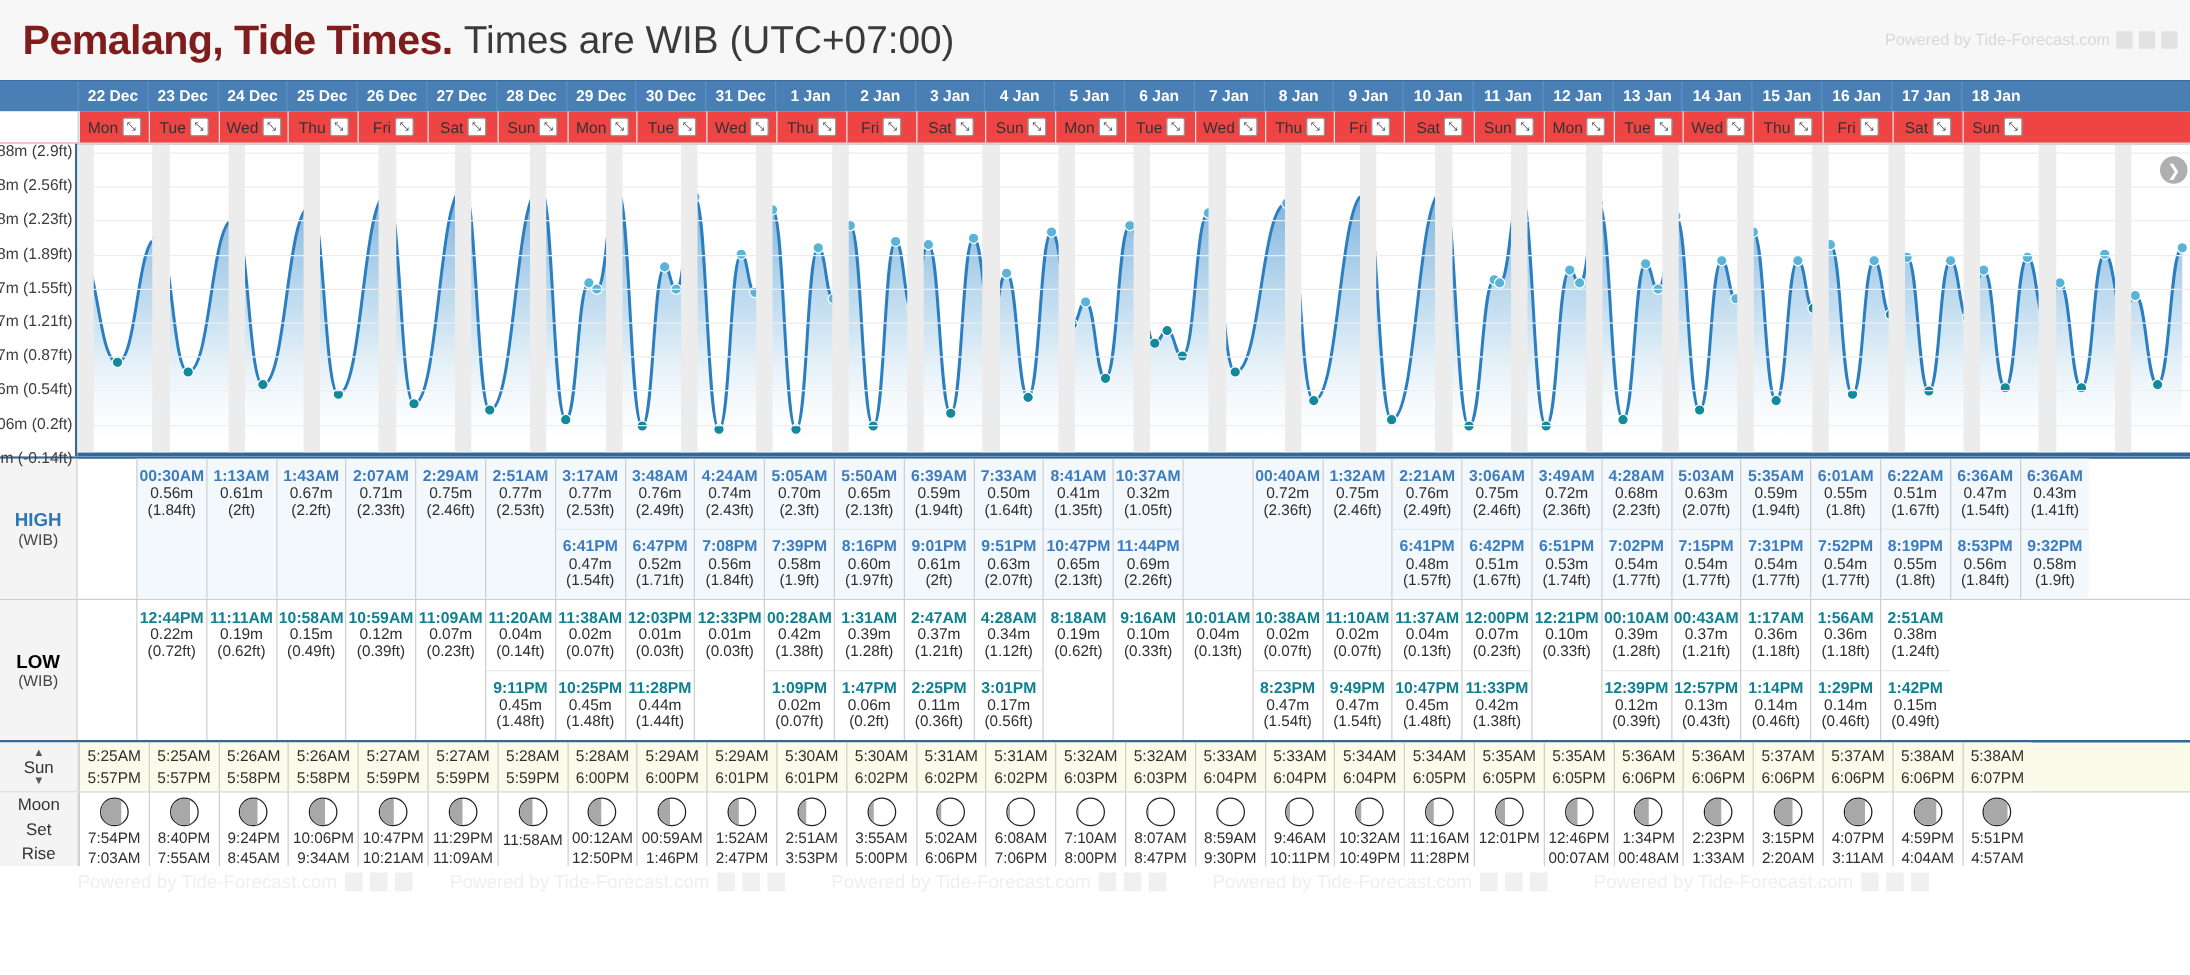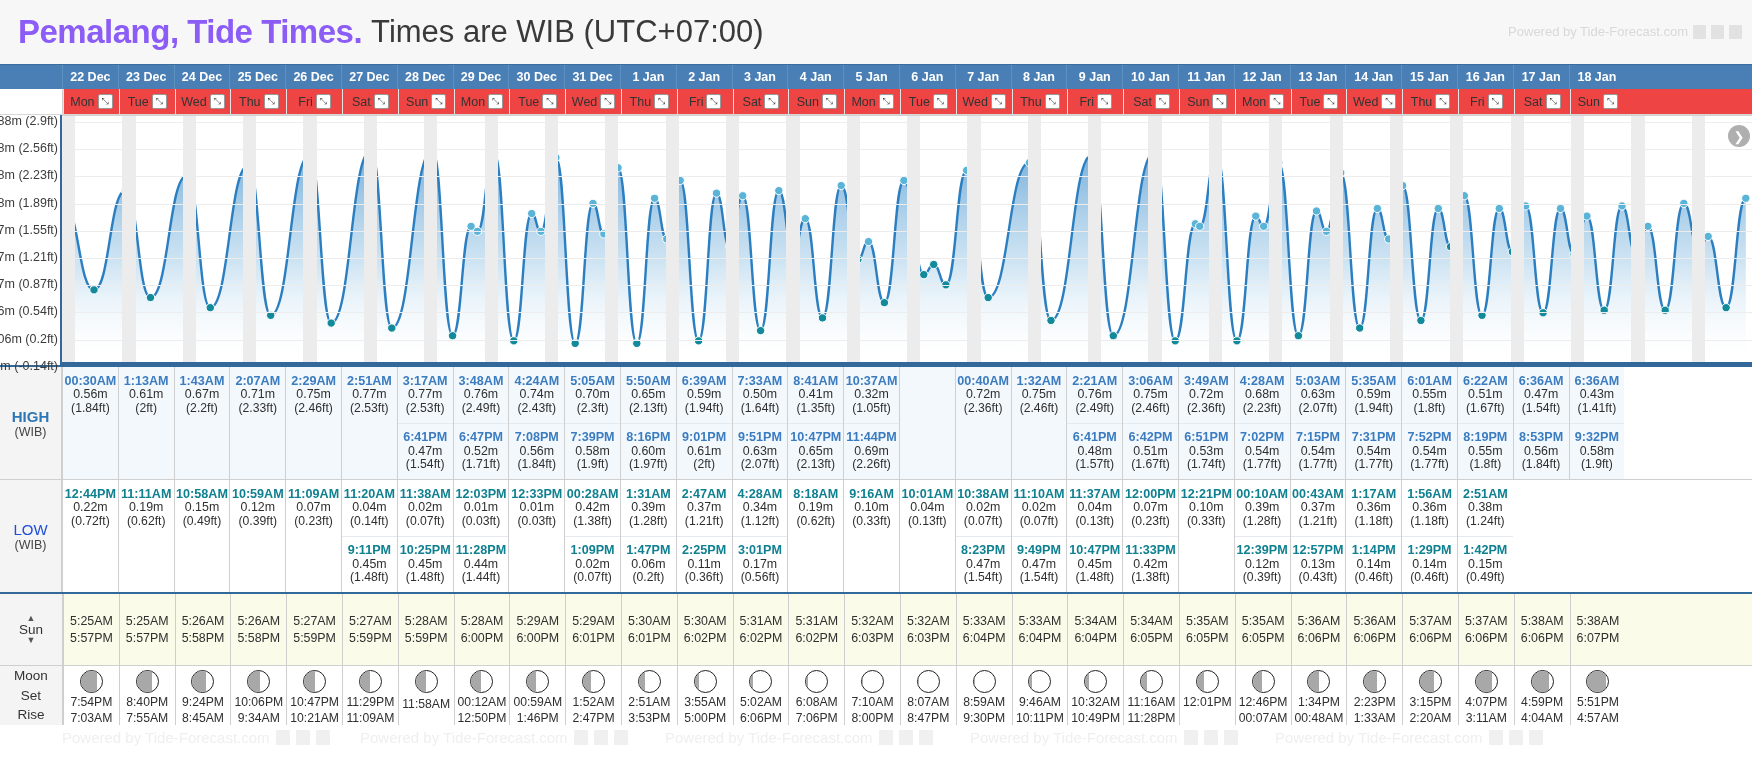--- a/index.html
+++ b/index.html
@@ -10,21 +10,21 @@
     -webkit-font-smoothing:antialiased;
   }
   #app{position:relative;width:1752px;height:780px;}
 
   
   .header{
     height:64px;background:#f7f7f7;position:relative;
     display:flex;align-items:center;padding-left:18px;box-sizing:border-box;
   }
   .title-strong{
-    font-size:33px;font-weight:bold;color:#8b5cf6;letter-spacing:-0.5px;
+    font-size:33px;font-weight:bold;color:#7f1d1d;letter-spacing:-0.5px;
     white-space:nowrap;
   }
   .title-rest{
     font-size:31px;color:#3a3a3a;margin-left:9px;white-space:nowrap;
   }
   .powered-hdr{
     position:absolute;right:10px;top:24px;
     font-size:13px;color:#d8d8d8;display:flex;align-items:center;gap:5px;
   }
   .pw-box{width:13px;height:14px;background:#e2e2e2;display:inline-block;border-radius:1px;}
@@ -78,23 +78,23 @@
   }
 
   
   .tideblock{display:flex;border-top:2px solid #33689b;}
   .rowlabel{
     width:62px;flex:0 0 62px;box-sizing:border-box;
     display:flex;flex-direction:column;align-items:center;justify-content:center;
     font-size:13.5px;background:#f4f4f4;border-right:1px solid #cfcfcf;
   }
   .rl-high{color:#2f76b4;font-weight:bold;font-size:15px;}
-  .rl-low{color:#1d4ed8;font-weight:normal;font-size:15px;}
+  .rl-low{color:#000000;font-weight:bold;font-size:15px;}
   .rl-sub{color:#444;font-size:12.5px;font-weight:normal;}
-  .tidecols{flex:1;display:flex;}
+  .tidecols{flex:1;display:flex;margin-left:47px;}
   .tidecol{
     flex:0 0 55.8px;box-sizing:border-box;border-left:1px solid #cfcfcf;
     display:flex;flex-direction:column;
   }
   .tidecol.hi{background:#f3f8fd;min-height:112px;}
   .tidecol.lo{background:#ffffff;min-height:112px;}
   .evt{
     flex:1;display:flex;flex-direction:column;align-items:center;justify-content:center;
     padding:2px 0;box-sizing:border-box;line-height:1.12;
   }
@@ -111,21 +111,21 @@
   .sunlabel{
     width:62px;flex:0 0 62px;background:#f4f4f4;border-right:1px solid #cfcfcf;
     display:flex;flex-direction:column;align-items:center;justify-content:center;
     font-size:13.5px;color:#333;line-height:1;
   }
   .arrow{font-size:9px;color:#555;line-height:1;}
   .suncols{flex:1;display:flex;}
   .suncol{
     flex:0 0 55.8px;box-sizing:border-box;border-left:1px solid #cfcfcf;
     background:#fbfbe9;display:flex;flex-direction:column;align-items:center;
-    justify-content:center;padding:20px 0;gap:3px;
+    justify-content:center;padding:4px 0;gap:3px;
   }
   .suncol span{font-size:12.4px;color:#2f2f2f;}
 
   
   .moonblock{display:flex;border-top:1px solid #cfcfcf;background:#fff;}
   .moonlabel{
     width:62px;flex:0 0 62px;background:#f4f4f4;border-right:1px solid #cfcfcf;
     display:flex;flex-direction:column;align-items:center;justify-content:center;
     font-size:13.5px;color:#333;line-height:1.45;
   }

